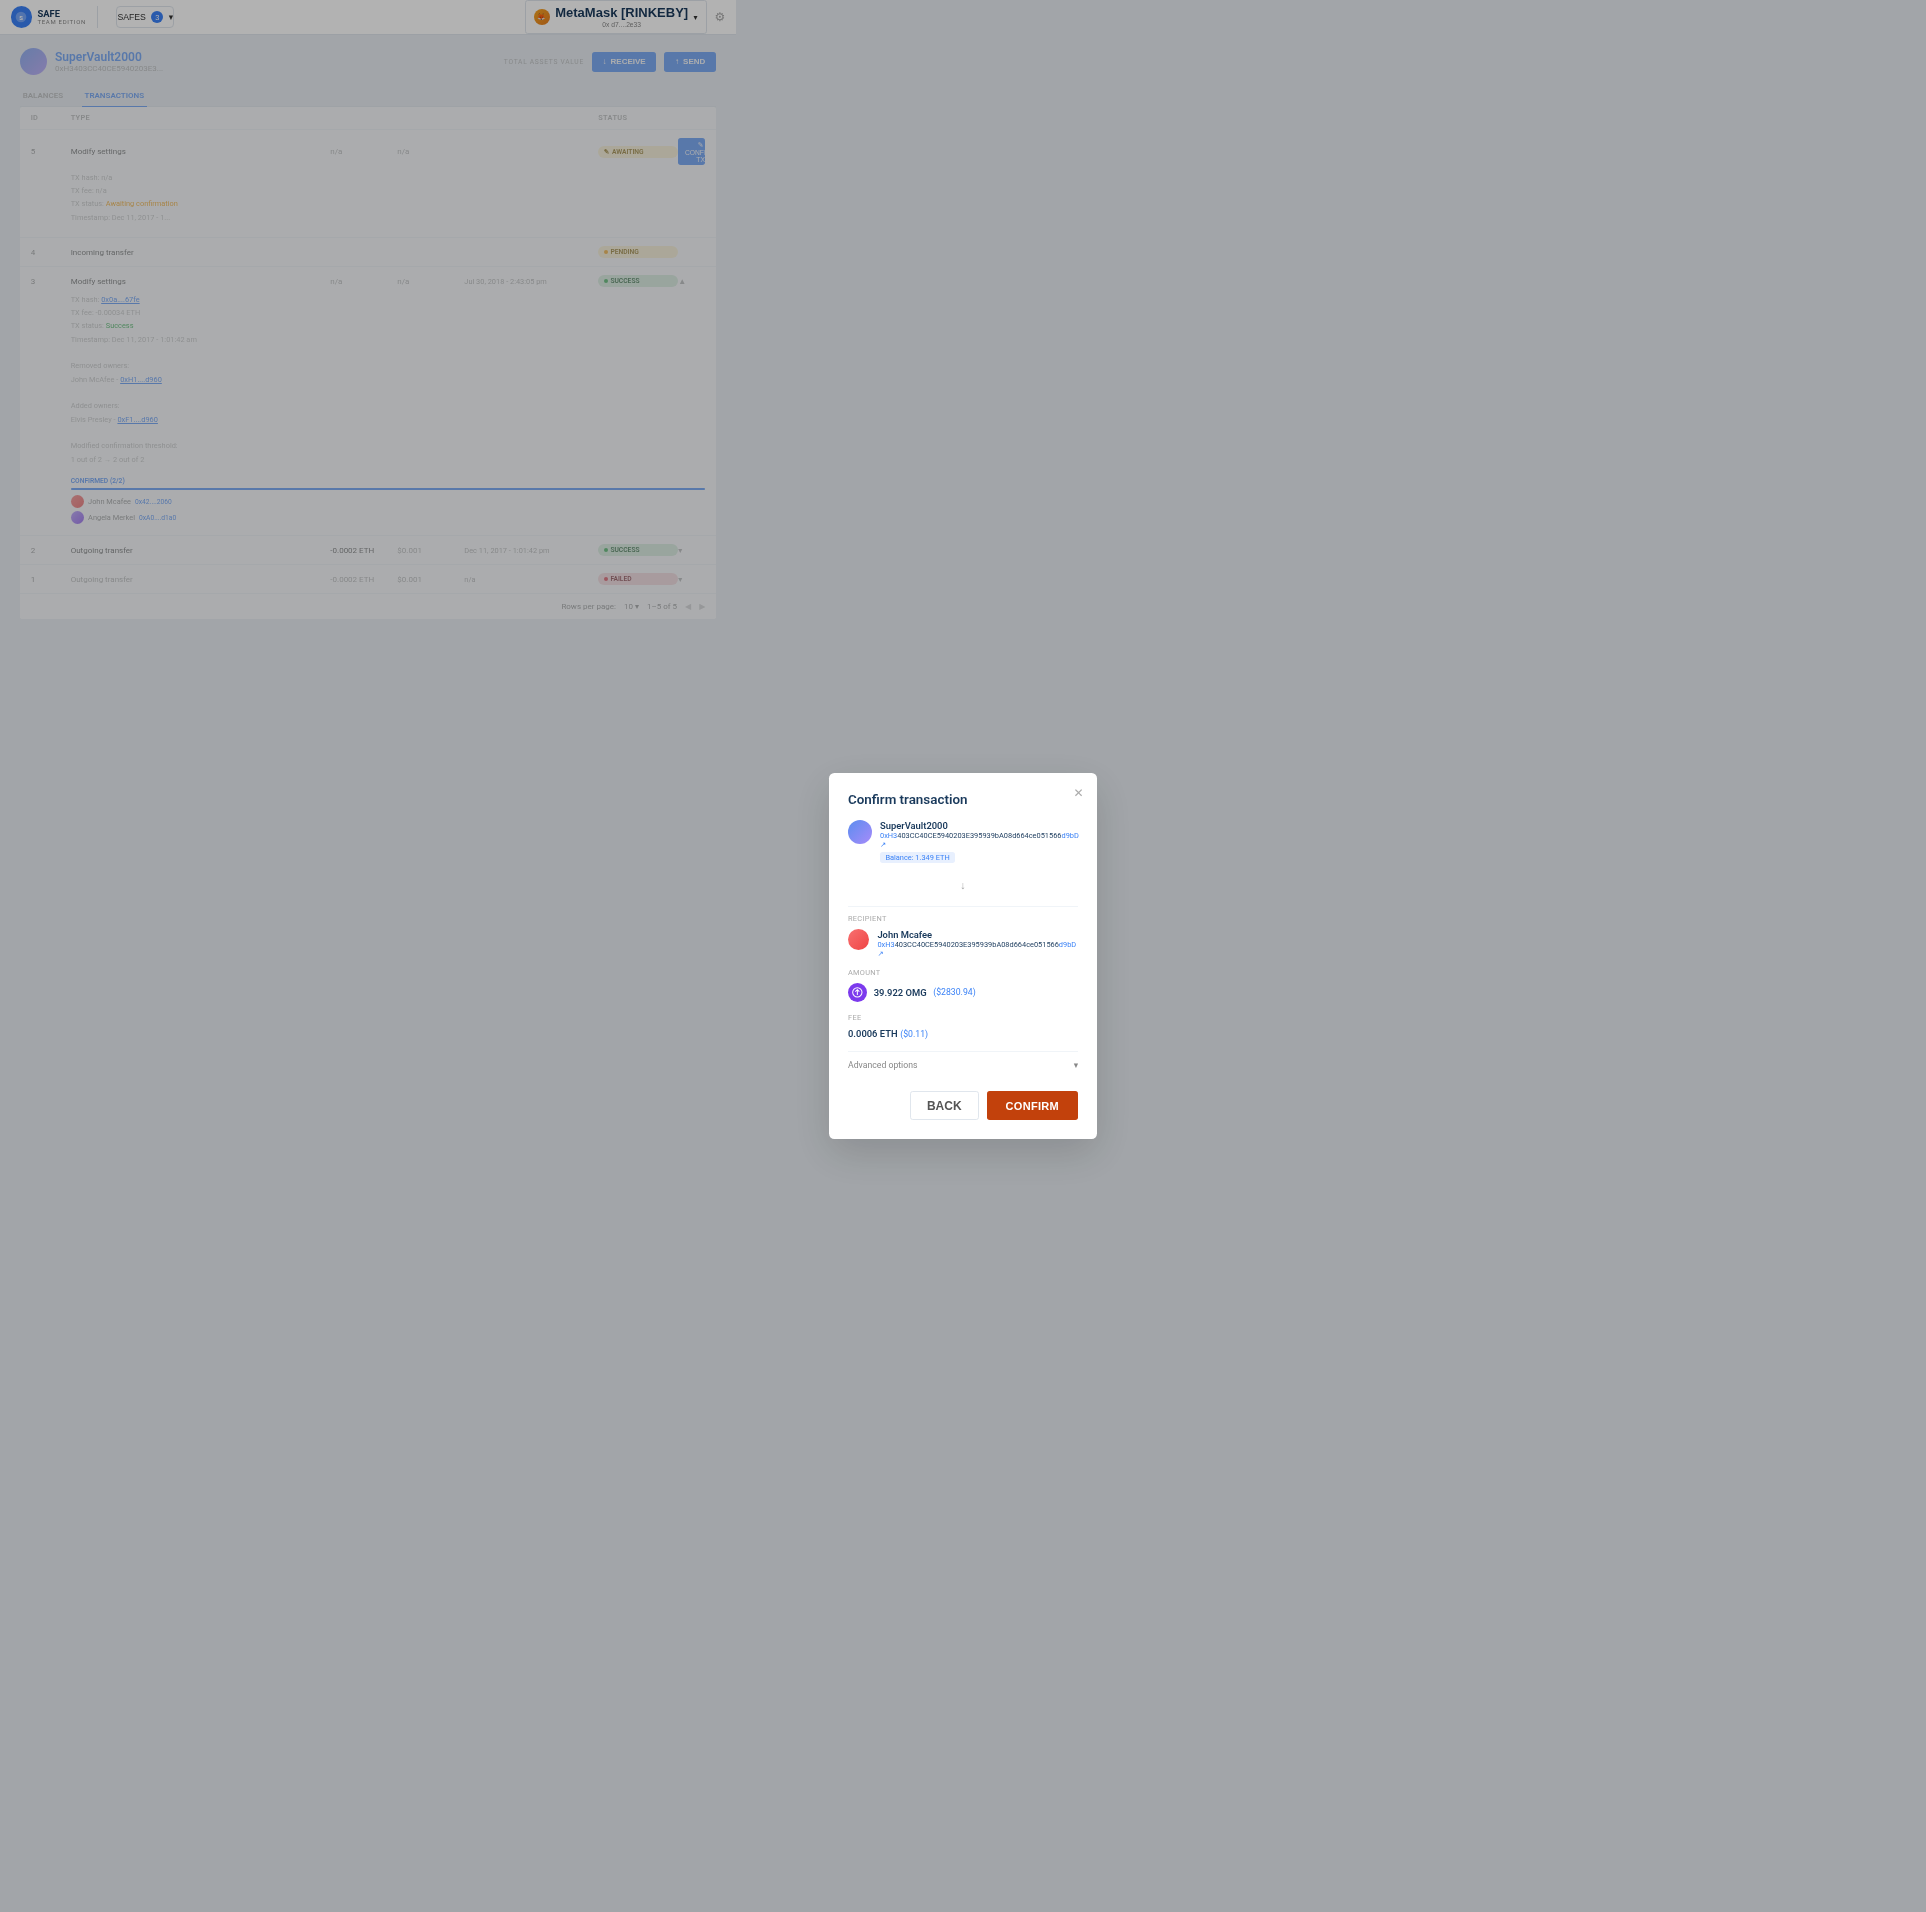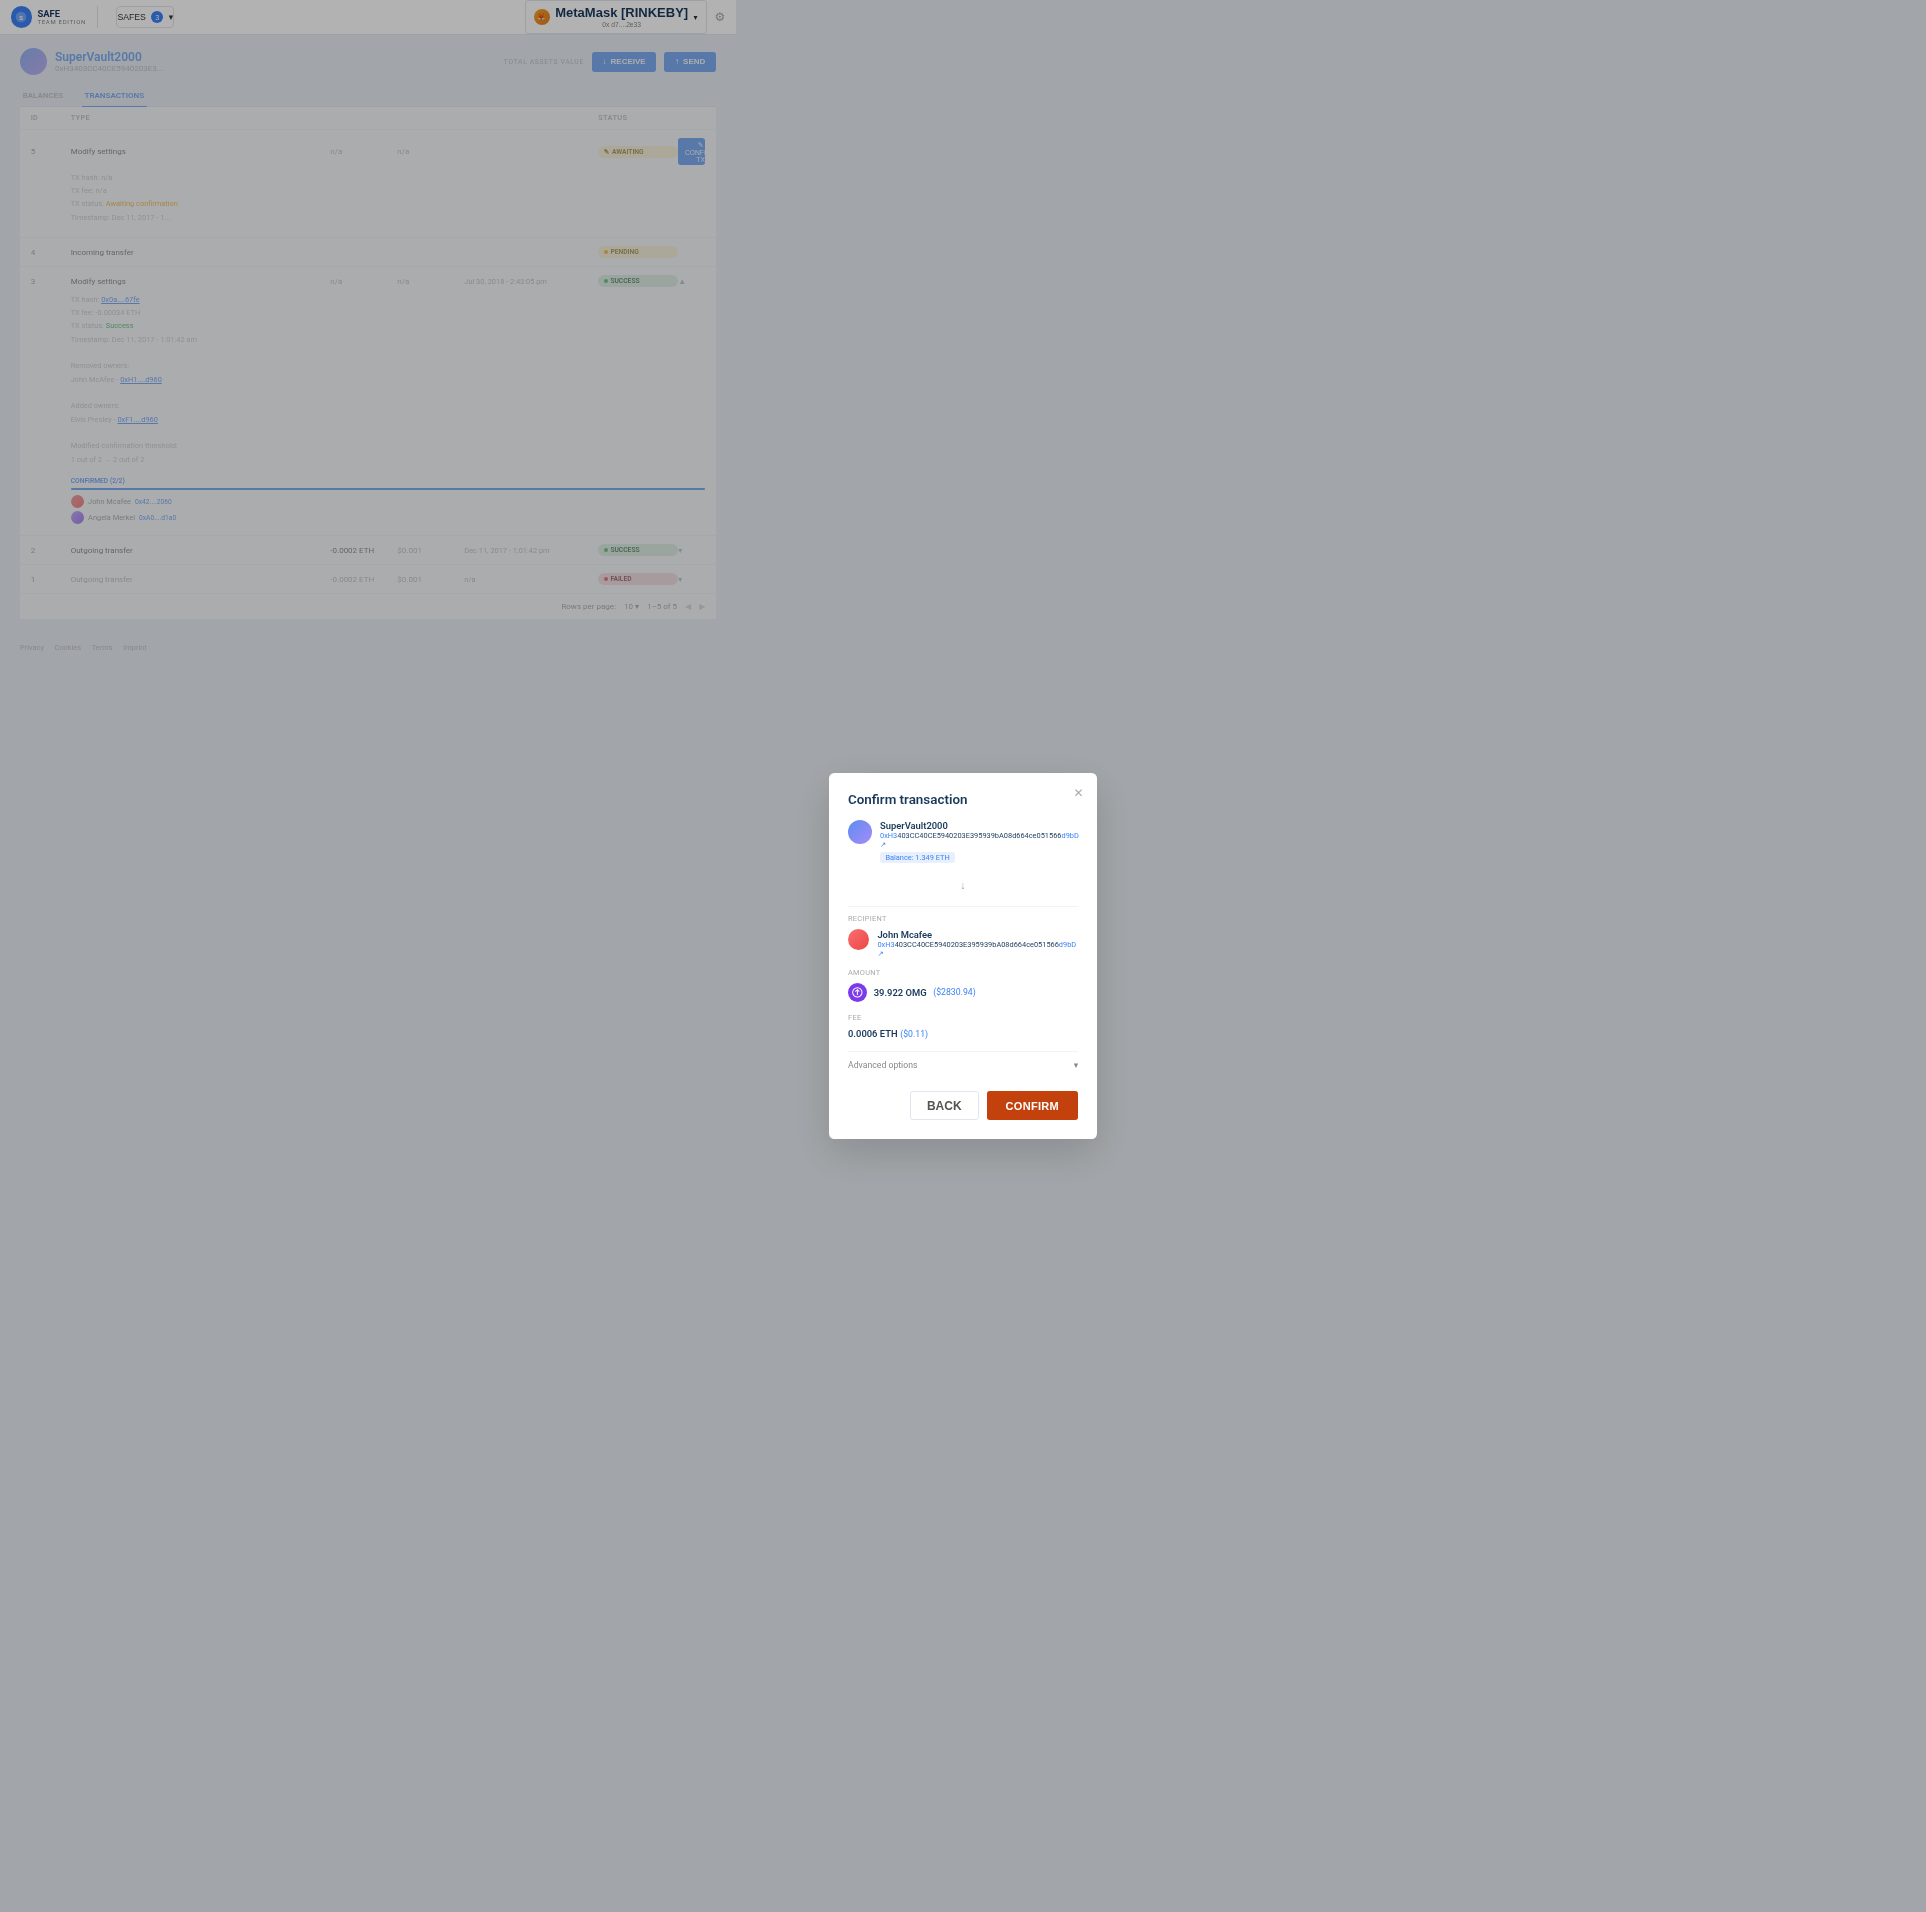--- a/index.html
+++ b/index.html
@@ -628,26 +628,20 @@
       <div class="pagination">
         <span>Rows per page:</span>
         <span>10 ▾</span>
         <span>1–5 of 5</span>
         <span style="color:#ccc">◀</span>
         <span style="color:#ccc">▶</span>
       </div>
     </div>
   </div>
 
-  <div class="footer">
-    <a>Privacy</a>
-    <a>Cookies</a>
-    <a>Terms</a>
-    <a>Imprint</a>
-  </div>
 </div>
 
 <div class="overlay">
   <div class="modal">
     <h2 class="modal-title">Confirm transaction</h2>
     <button class="modal-close">✕</button>
 
     <div class="modal-sender">
       <div class="sender-avatar"></div>
       <div class="sender-info">

